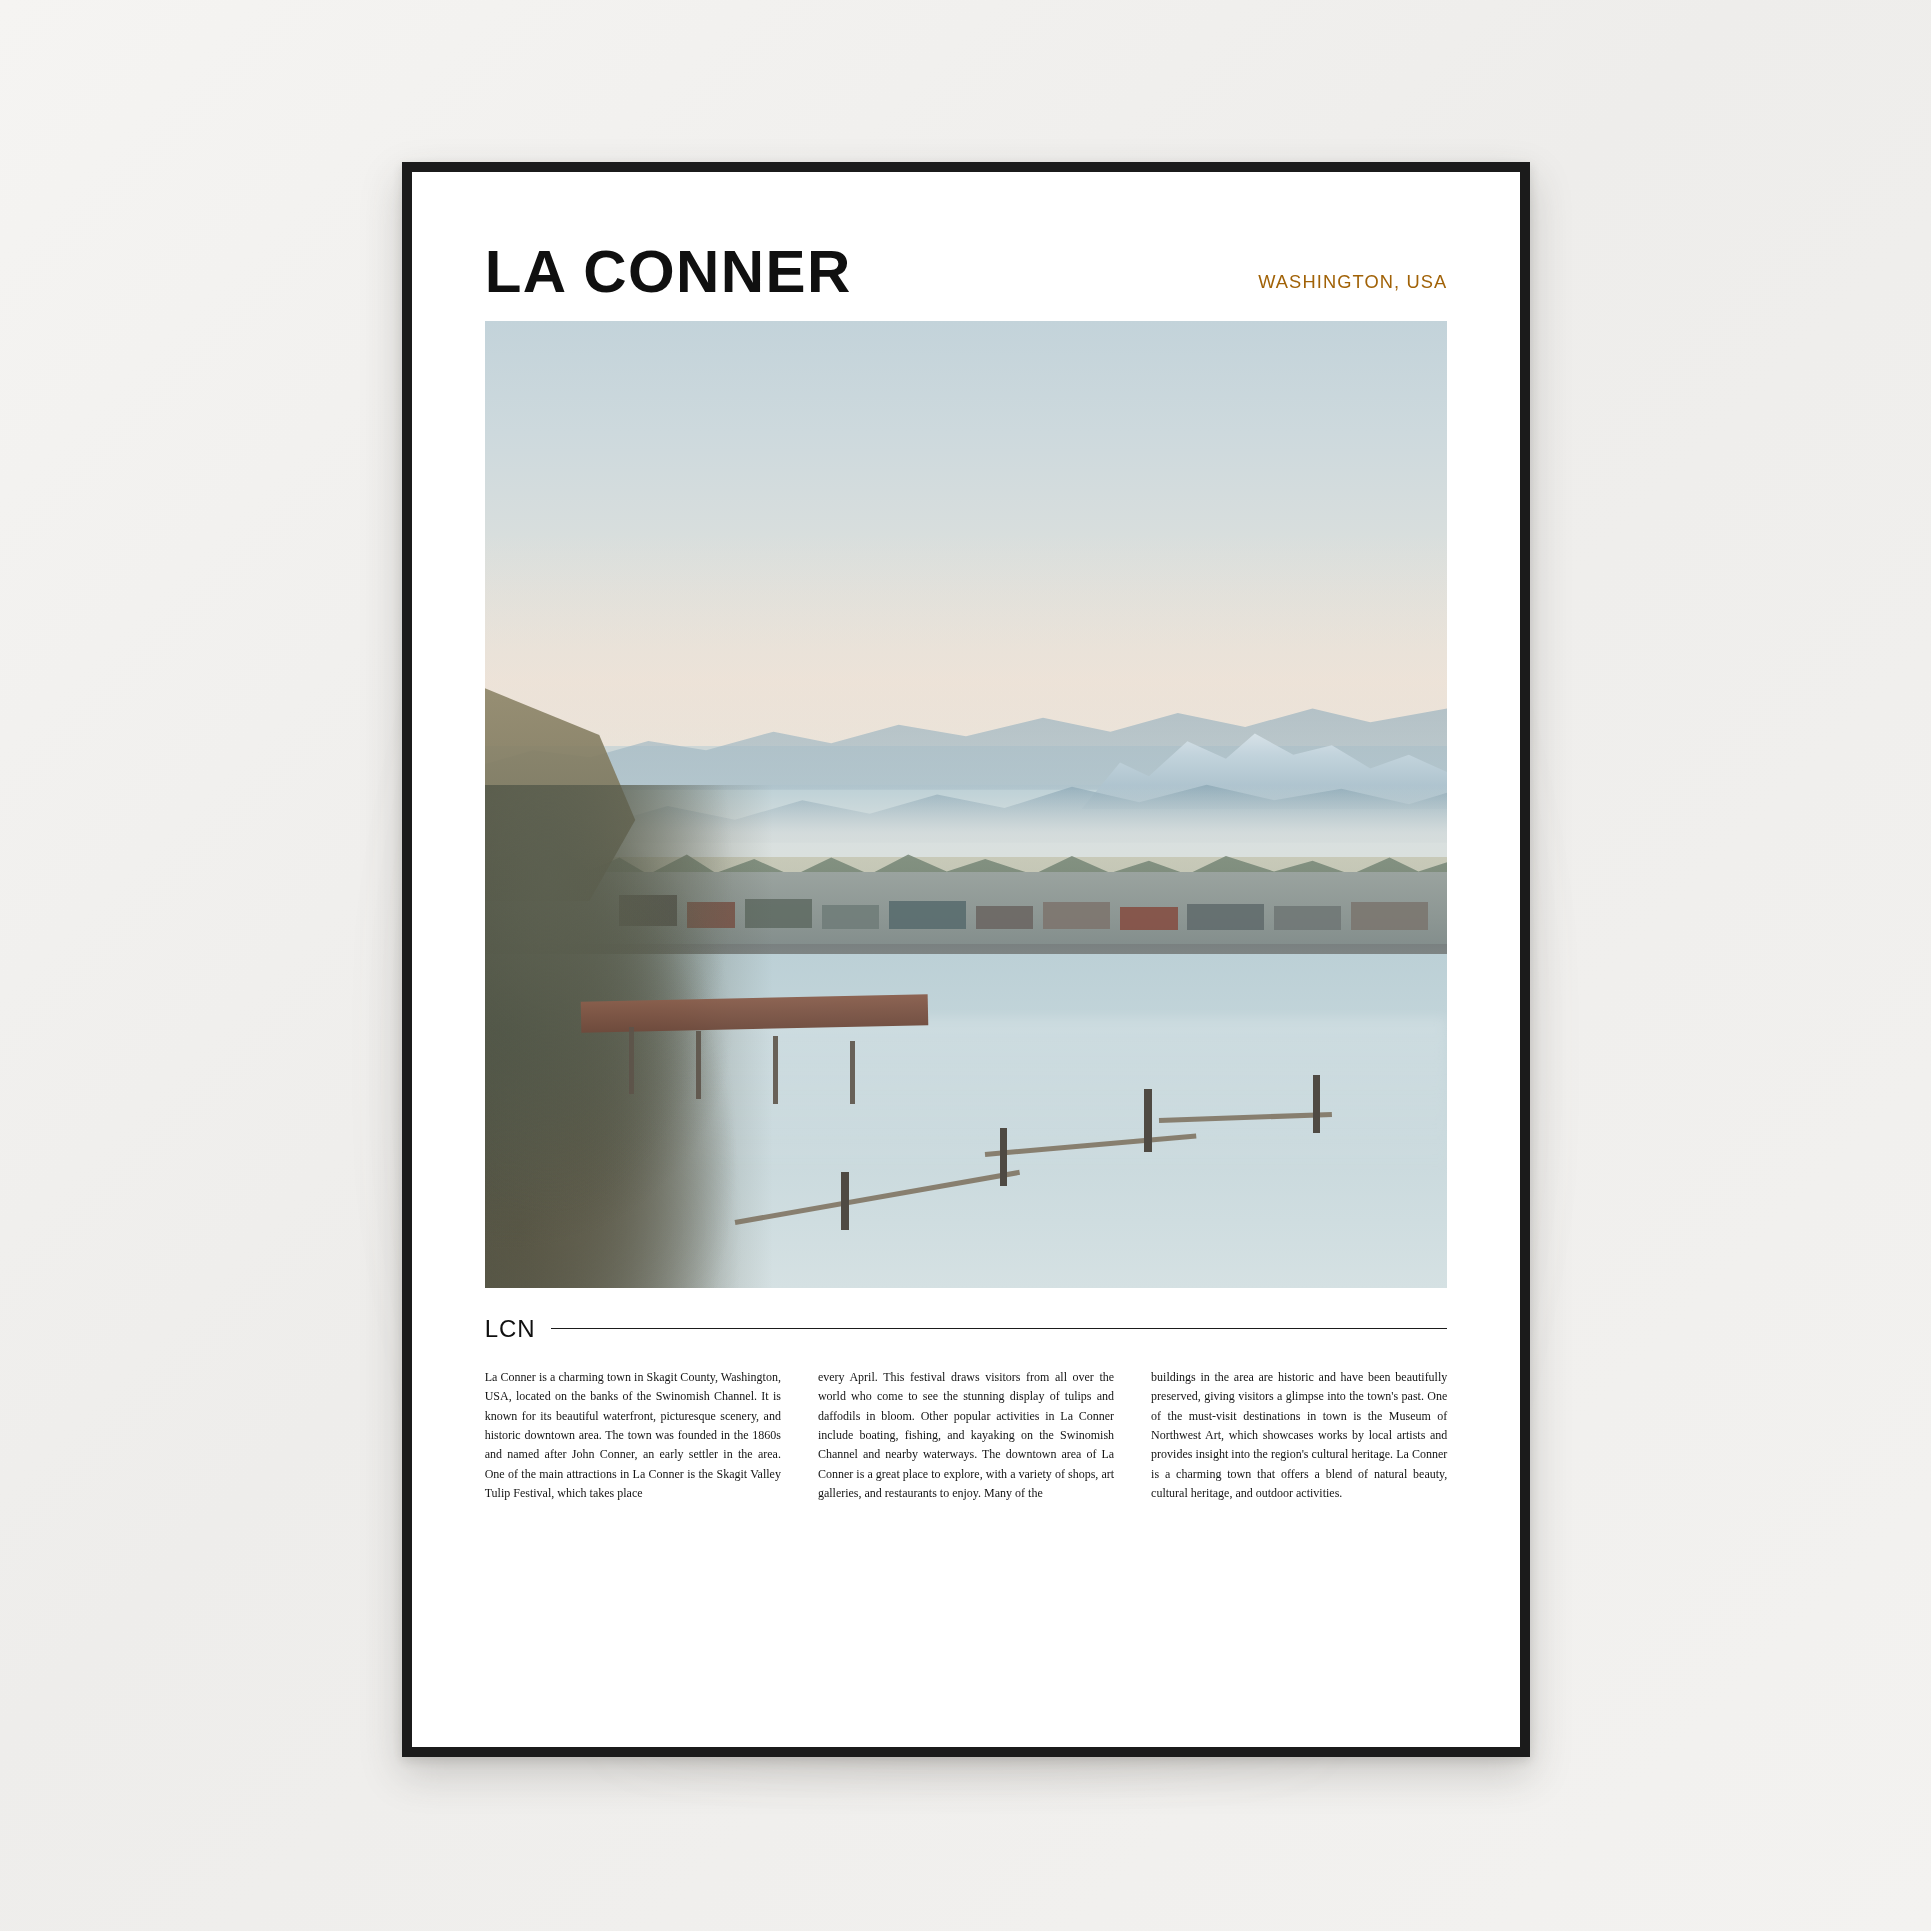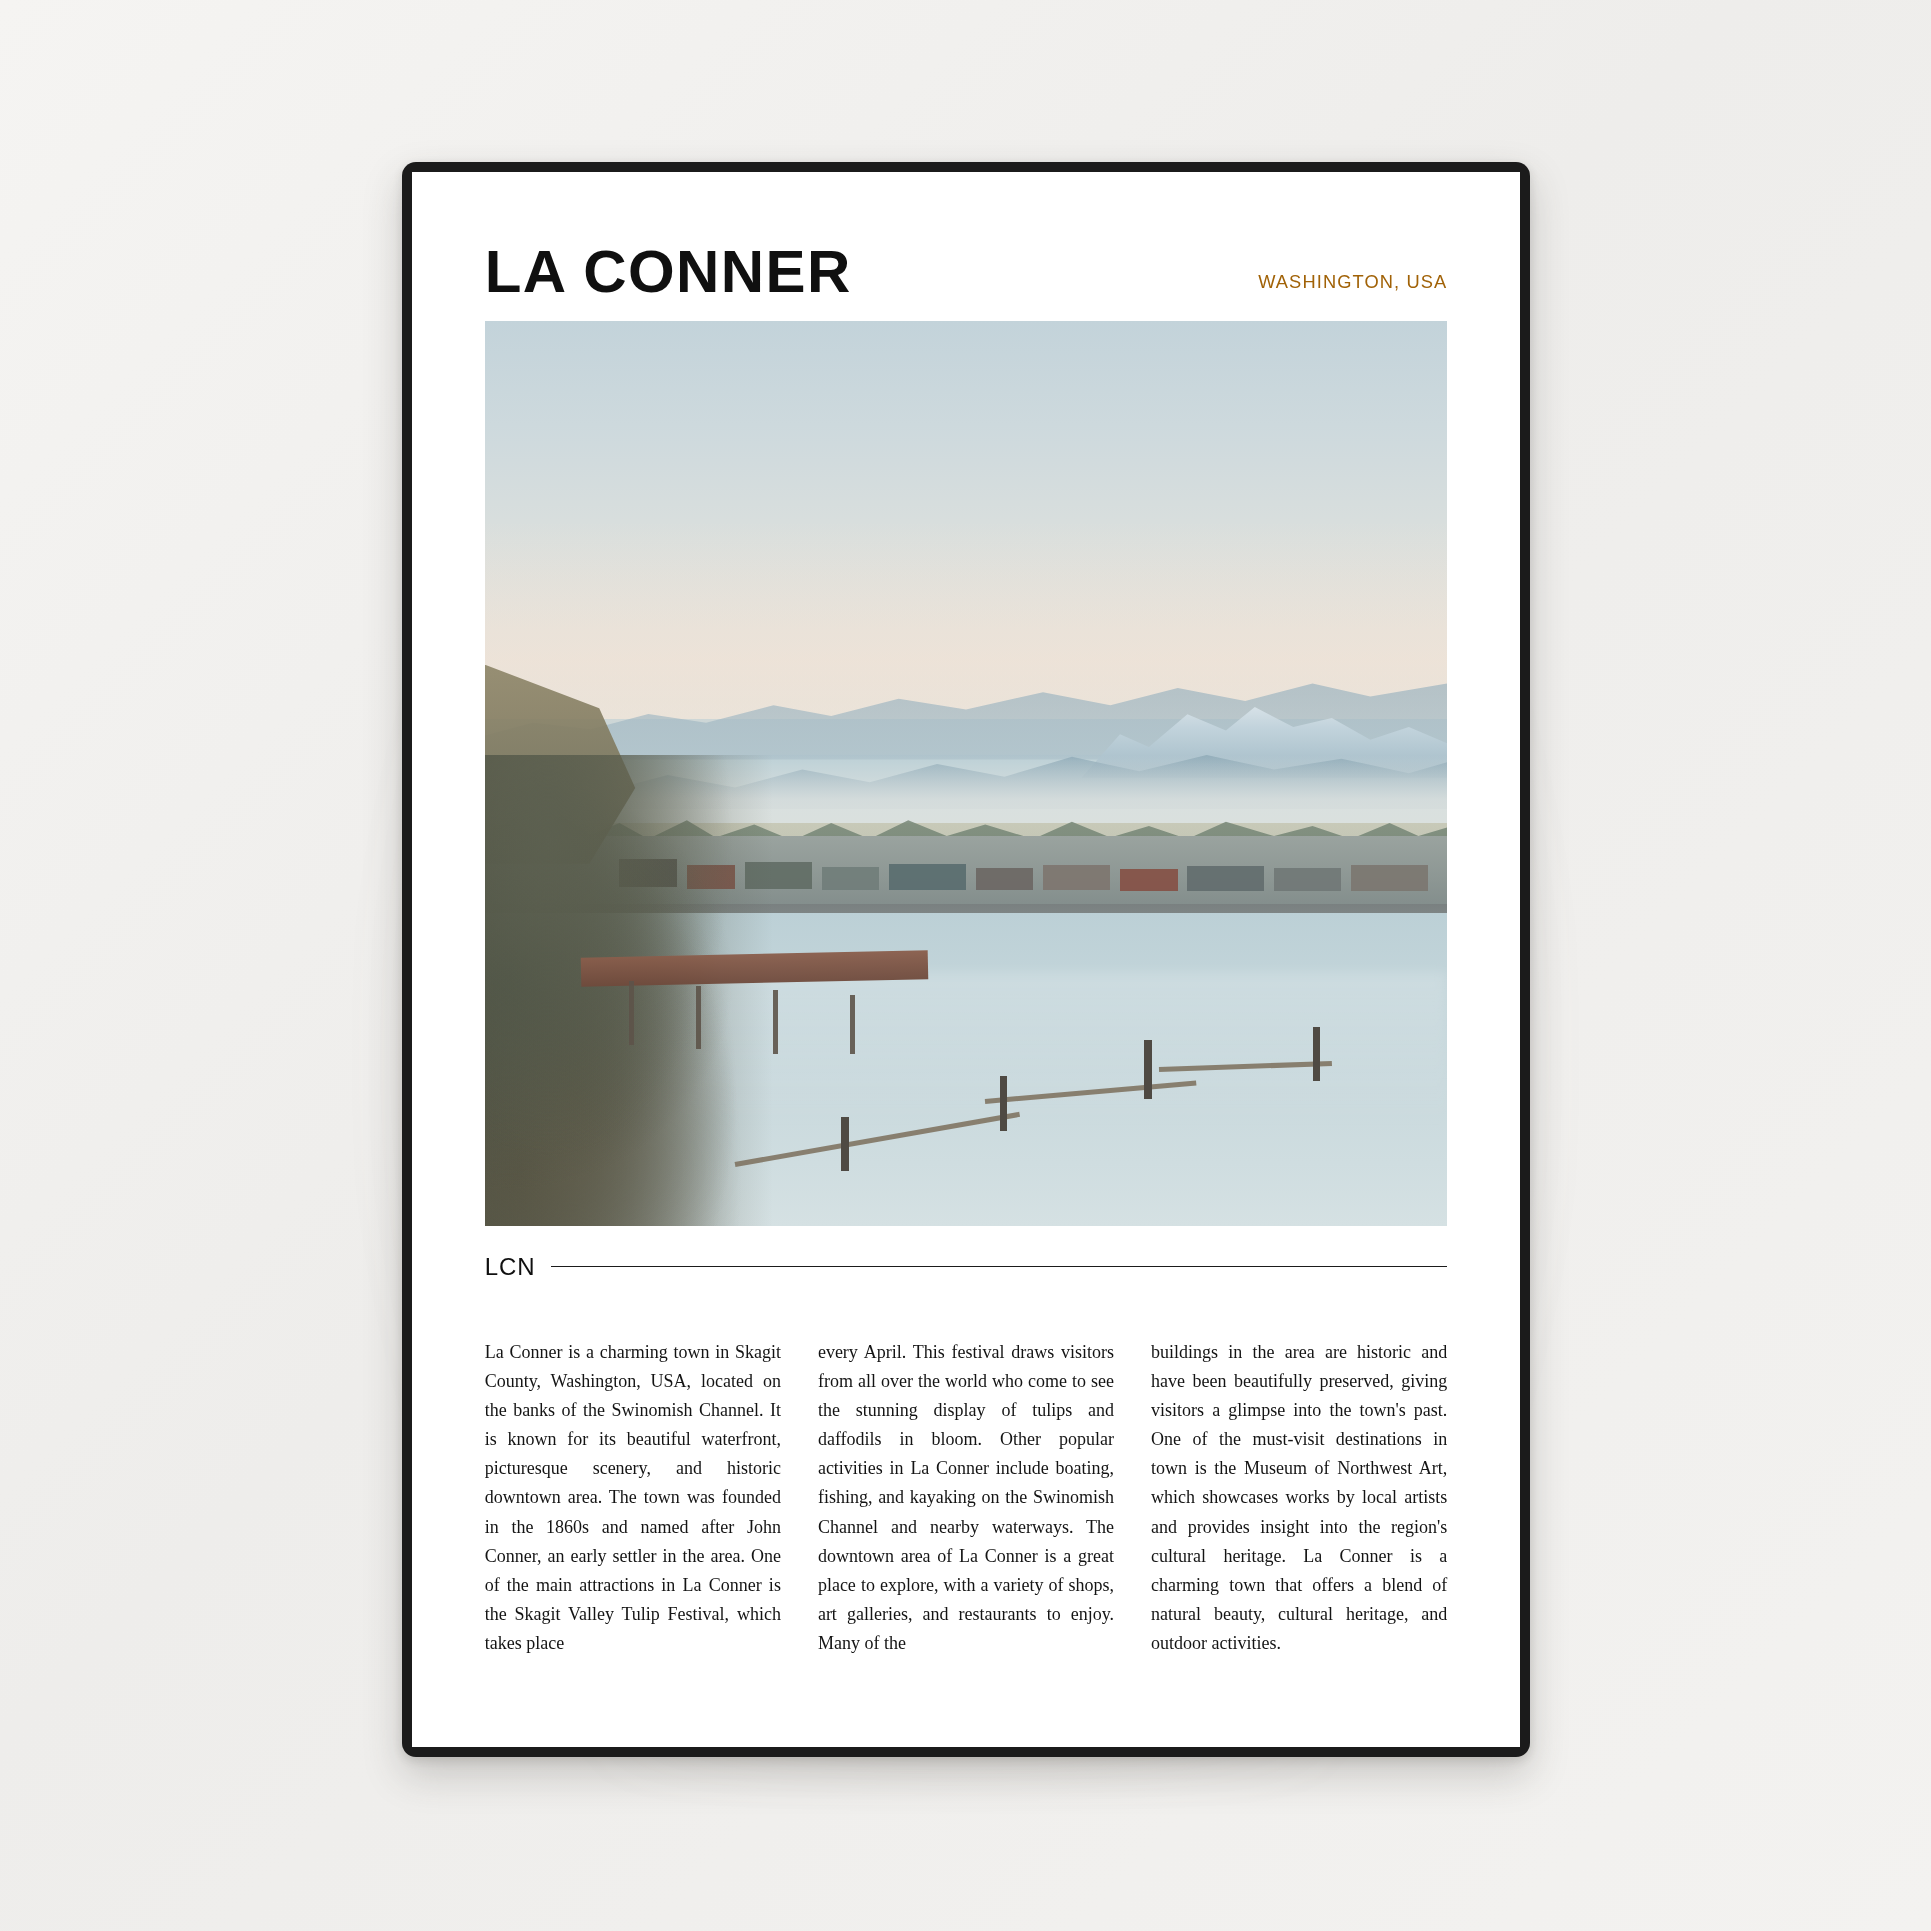--- a/index.html
+++ b/index.html
@@ -36,21 +36,20 @@
     left: 402px;
     top: 162px;
     width: 1128px;
     height: 1595px;
     background: #1b1b1b;
     padding: 9.7px;
     box-sizing: border-box;
     box-shadow:
       0 17.4px 39px rgba(60,55,50,0.22),
       0 3.9px 9.7px rgba(60,55,50,0.14);
-    border-radius: 14px;
   }
 
   .frame-inner {
     position: relative;
     width: 100%;
     height: 100%;
     background: #ffffff;
     box-sizing: border-box;
     padding: 71px 73px 89px 73px;
     display: flex;
@@ -236,26 +235,25 @@
 
   
   .columns {
     display: flex;
     gap: 37px;
     margin-top: 25px;
   }
   .col {
     flex: 1;
     font-family: "Liberation Serif", serif;
-    font-size: 18px;
+    font-size: 12px;
     line-height: 1.62;
     text-align: justify;
     color: #141414;
     hyphens: auto;
-    margin-top: 32px;
   }
 </style>
 </head>
 <body>
 
 <div id="stage">
 
   <div class="wall-shadow"></div>
 
   <div class="frame">

